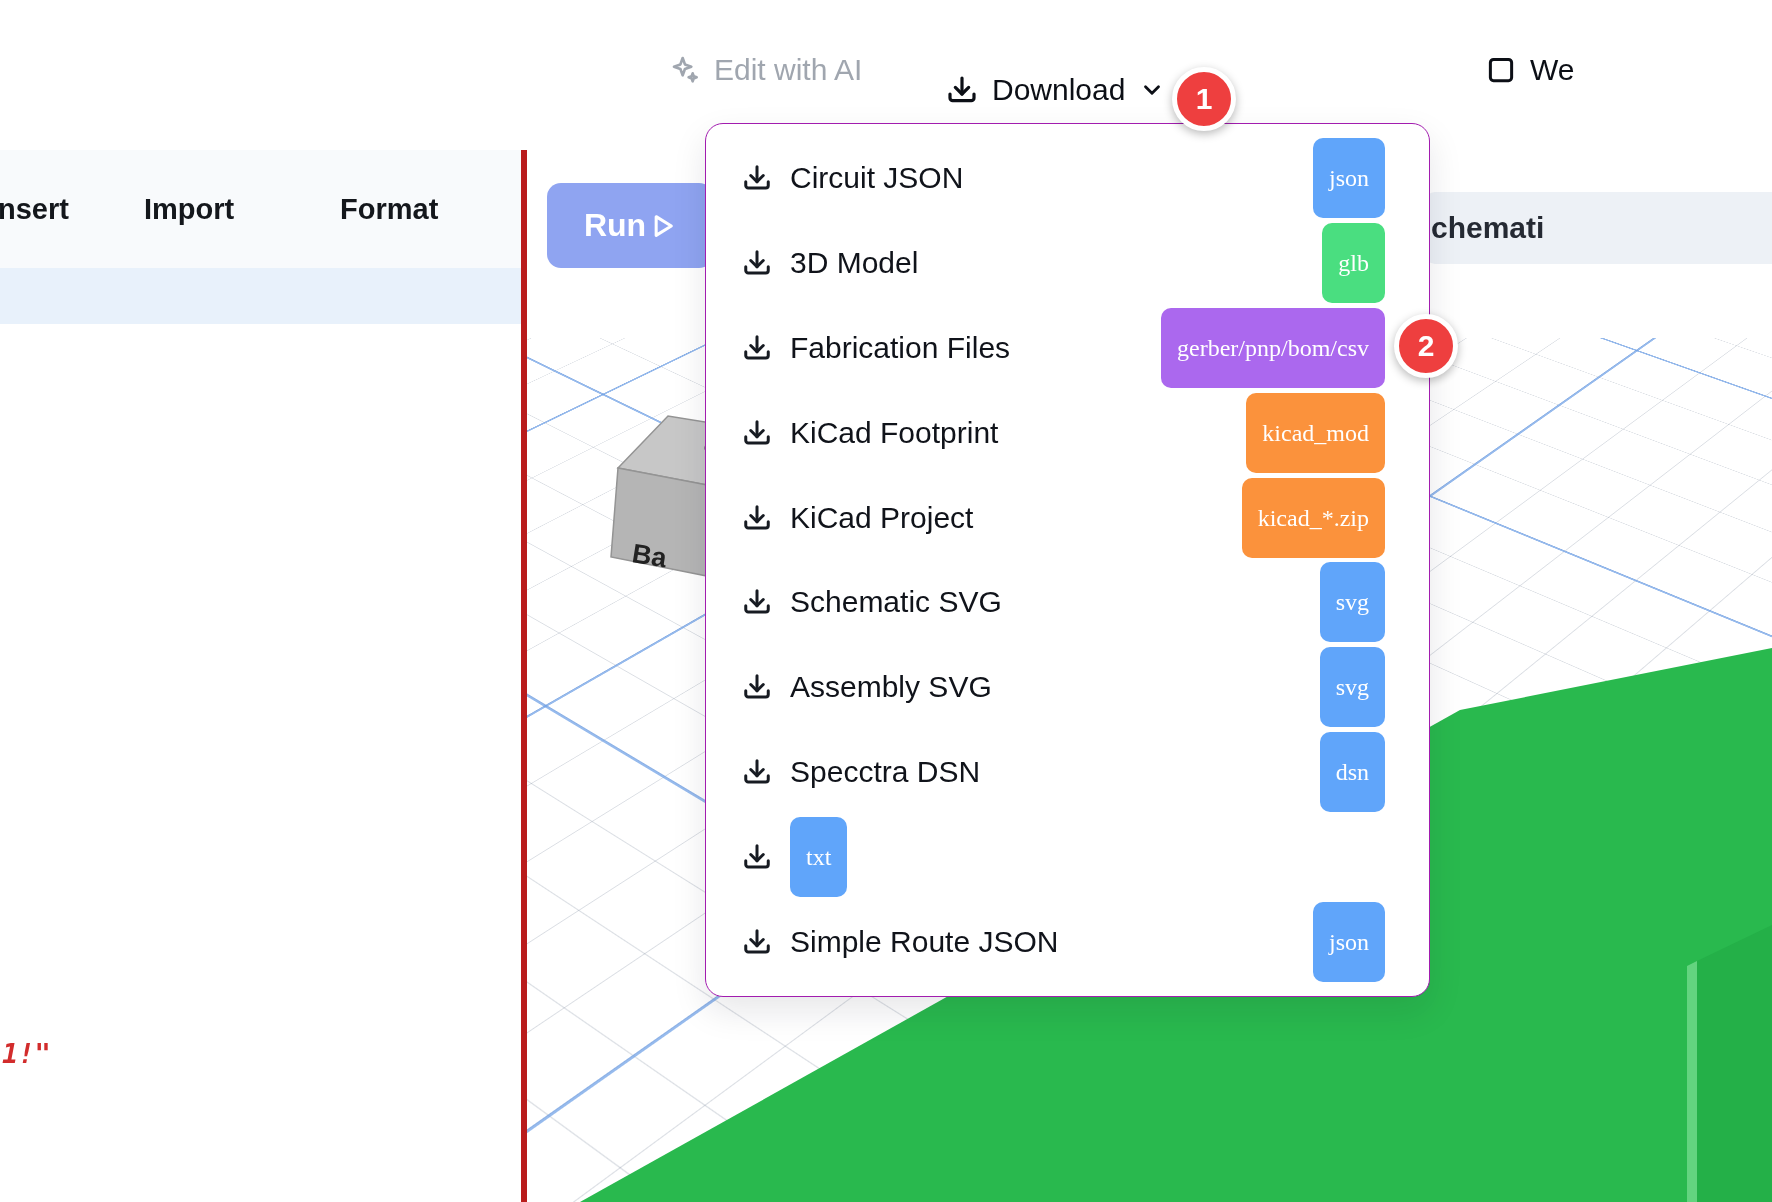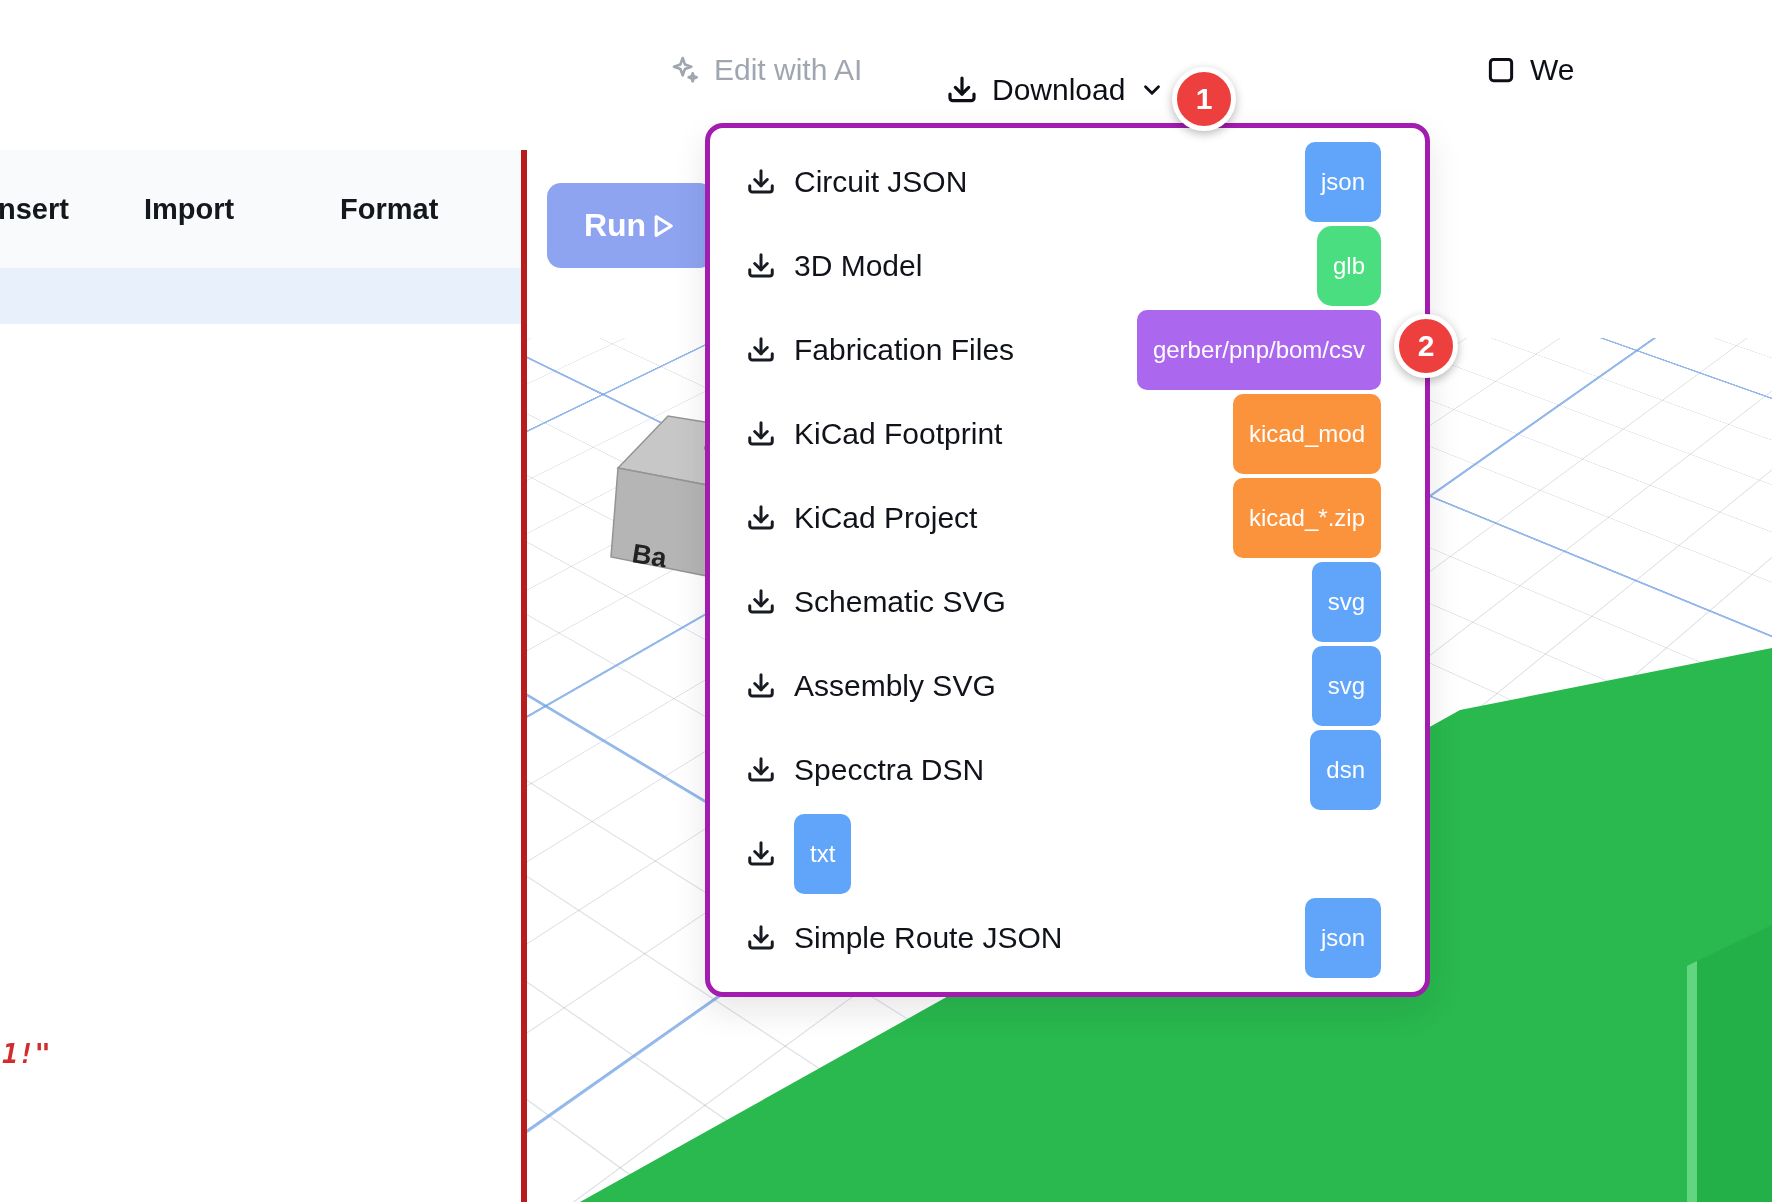--- a/index.html
+++ b/index.html
@@ -51,29 +51,29 @@
   .tab-pill{
     position:absolute;left:898px;top:42px;right:0;height:72px;z-index:4;
     background:#edf1f6;border:none;border-top-left-radius:10px;border-bottom-left-radius:10px;
     display:flex;align-items:center;padding-left:6px;
     font-family:inherit;font-size:30px;font-weight:600;color:#252a33;cursor:pointer;white-space:nowrap;
   }
 
   
   .dropdown{
     position:absolute;left:705px;top:123px;width:725px;height:874px;z-index:10;
-    background:#fff;border:5px solid #a21caf;border-radius:18px;box-sizing:border-box;
+    background:#fff;border:1px solid #a21caf;border-radius:18px;box-sizing:border-box;
     box-shadow:0 14px 34px rgba(16,24,40,.10);
     padding:12px 0;display:flex;flex-direction:column;
   }
   .dd-item{flex:1;display:flex;align-items:center;padding:0 44px 0 36px;gap:18px;cursor:pointer;}
   .dd-icon{display:inline-flex;color:#171b22;}
   .dd-label{flex:1;font-size:30px;font-weight:500;color:#10131a;white-space:nowrap;}
   .dd-badge{
-    font-family:Liberation Sans, sans-serif;font-size:24px;color:#fff;
+    font-family:Liberation Serif, serif;font-size:24px;color:#fff;
     padding:28px 16px;border-radius:10px;line-height:1;white-space:nowrap;
   }
 
   
   .step-badge{
     position:absolute;width:64px;height:64px;border-radius:50%;box-sizing:border-box;
     background:#ee3f3f;border:5px solid #fff;color:#fff;
     font-weight:700;font-size:30px;display:flex;align-items:center;justify-content:center;
     z-index:30;box-shadow:0 3px 10px rgba(0,0,0,.28);
   }
@@ -101,20 +101,23 @@
 
   <button class="run-button">
     <span>Run</span>
     <span class="tb-icon">
       <svg width="28" height="28" viewBox="0 0 24 24" fill="none" stroke="#ffffff" stroke-width="2.6" stroke-linejoin="round">
           <polygon points="7,4 20,12 7,20"></polygon>
         </svg>
     </span>
   </button>
 
+  <button class="tab-pill">
+    <span>chemati</span>
+  </button>
 </div>
 
 <div class="editor">
   <div class="menu-row">
     <button class="menu-item mi-0">nsert</button>
     <button class="menu-item mi-1">Import</button>
     <button class="menu-item mi-2">Format</button>
   </div>
   <div class="sel-line"></div>
   <div class="editor-body">
@@ -175,21 +178,21 @@
 
   <div class="dd-item">
     <span class="dd-icon">
       <svg width="30" height="30" viewBox="0 0 24 24" fill="none" stroke="currentColor" stroke-width="2.4" stroke-linecap="round" stroke-linejoin="round">
         <path d="M21 15v3a2 2 0 0 1-2 2H5a2 2 0 0 1-2-2v-3"></path>
           <polyline points="7 10 12 15 17 10"></polyline>
           <line x1="12" y1="3" x2="12" y2="15"></line>
       </svg>
     </span>
     <span class="dd-label">3D Model</span>
-    <span class="dd-badge" style="background-color: rgb(74, 222, 128); border-radius: 15px;">glb</span>
+    <span class="dd-badge" style="background-color: rgb(74, 222, 128);">glb</span>
   </div>
 
   <div class="dd-item">
     <span class="dd-icon">
       <svg width="30" height="30" viewBox="0 0 24 24" fill="none" stroke="currentColor" stroke-width="2.4" stroke-linecap="round" stroke-linejoin="round">
         <path d="M21 15v3a2 2 0 0 1-2 2H5a2 2 0 0 1-2-2v-3"></path>
           <polyline points="7 10 12 15 17 10"></polyline>
           <line x1="12" y1="3" x2="12" y2="15"></line>
       </svg>
     </span>

